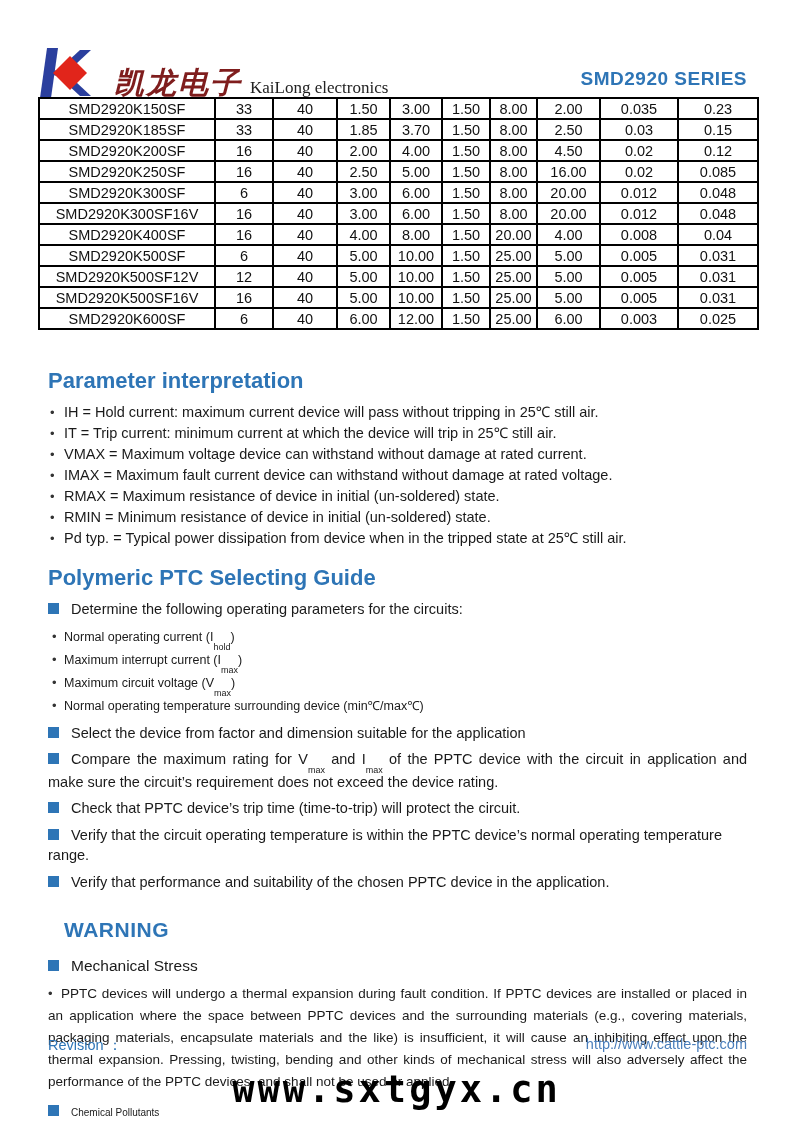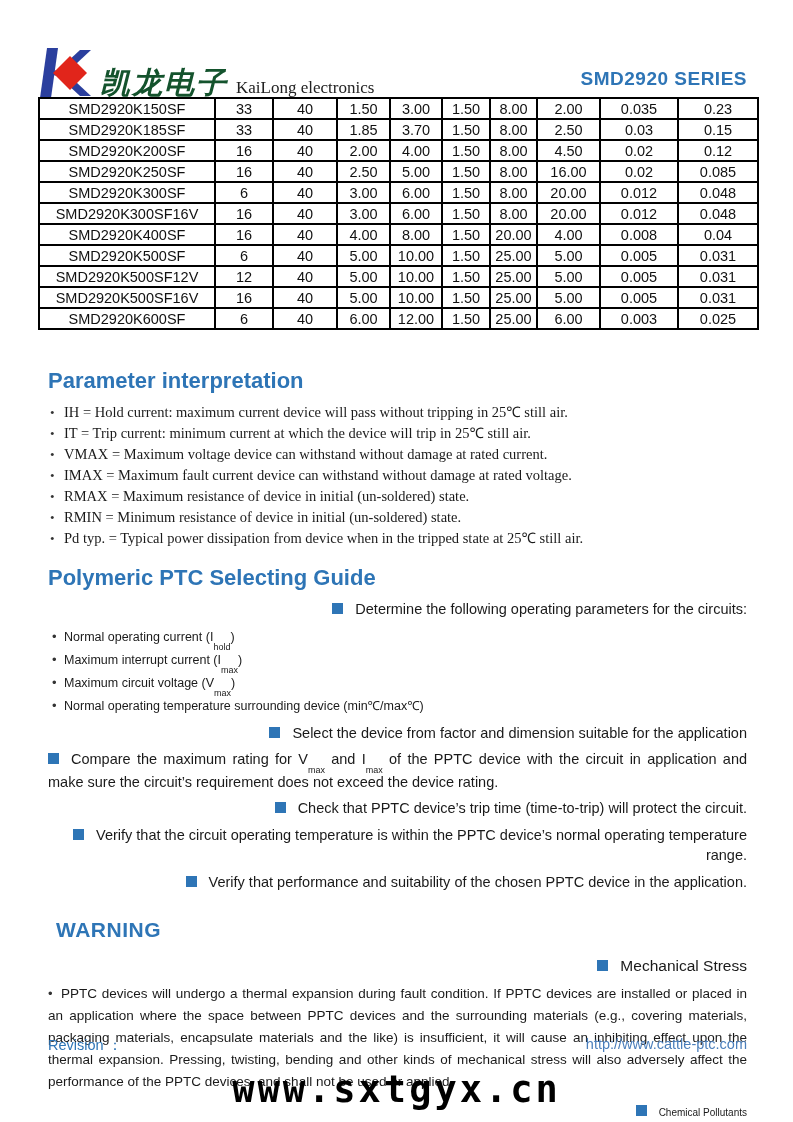--- a/index.html
+++ b/index.html
@@ -4,41 +4,41 @@
 <style>
   * { margin:0; padding:0; box-sizing:border-box; }
   html,body { background:#ffffff; }
   body { font-family:"Liberation Sans", sans-serif; color:#1a1a1a; }
   .page { position:relative; width:793px; height:1122px; margin:0 auto; background:#ffffff; overflow:hidden; }
 
   
   .header { position:absolute; top:48px; left:38px; right:36px; height:50px; }
   .logo-wrap { display:flex; align-items:flex-end; }
   .logo-mark { width:56px; height:50px; flex:0 0 auto; }
-  .brand-cn { font-size:30px; font-weight:bold; font-style:italic; color:#14532d; letter-spacing:2px; margin-left:6px; line-height:1; font-family:"DejaVu Serif", serif; }
+  .brand-cn { font-size:30px; font-weight:bold; font-style:italic; color:#7f1d1d; letter-spacing:2px; margin-left:20px; line-height:1; font-family:"DejaVu Serif", serif; }
   .brand-en { font-size:17px; color:#222; font-family:"Liberation Serif", serif; margin-left:8px; line-height:1.1; }
   .series { position:absolute; right:10px; bottom:8px; font-size:19px; font-weight:bold; color:#2E75B6; letter-spacing:0.5px; }
 
   
   .spec-table { position:absolute; top:97px; left:38px; width:719px; border-collapse:collapse; table-layout:fixed;padding-left:34px; }
   .spec-table td { border:2px solid #000; text-align:center; font-size:14.5px; height:21px; padding:0 2px; color:#111; white-space:nowrap; overflow:hidden; }
 
   
   .content { position:absolute; top:368px; left:48px; right:46px; }
   .sec-title { color:#2E75B6; font-weight:bold; font-size:22px; margin-bottom:8px; }
-  .dot-line { font-size:14.5px; line-height:21px; color:#1a1a1a; padding-left:2px;font-family:Liberation Serif, serif; }
+  .dot-line { font-size:14.5px; line-height:21px; color:#1a1a1a; padding-left:2px; }
   .dot { display:inline-block; width:14px; color:#333; font-size:13px; }
-  .sq-line { font-size:14.5px; line-height:20.5px; margin:6px 0; color:#1a1a1a;text-align:right; }
+  .sq-line { font-size:14.5px; line-height:20.5px; margin:6px 0; color:#1a1a1a; }
   .sq { display:inline-block; width:11px; height:11px; background:#2E75B6; margin-right:12px; }
   .small-line { font-size:12.5px; line-height:21px; color:#1a1a1a; padding-left:4px; }
   .small-line .dot { width:12px; }
   sub.sb { font-size:9px; vertical-align:baseline; position:relative; top:9px; }
   .just { text-align:justify; }
 
-  .warning-title { color:#2E75B6; font-weight:bold; font-size:21px; margin:26px 0 14px 8px; letter-spacing:0.5px; }
+  .warning-title { color:#2E75B6; font-weight:bold; font-size:21px; margin:26px 0 14px 16px; letter-spacing:0.5px; }
   .warn-par { font-size:13.5px; line-height:22px; text-align:justify; color:#1a1a1a; }
   .warn-par .dot { width:13px; }
 
   
   .footer { position:absolute; left:48px; right:46px; top:1036px; display:flex; justify-content:space-between; font-size:14.5px; color:#2E75B6; }
   .footer a { color:#4a7ebb; text-decoration:none; }
   .watermark { position:absolute; left:0; right:0; top:1068px; text-align:center; font-family:"DejaVu Sans Mono", monospace; font-weight:bold; font-size:37px; letter-spacing:3px; color:#000; }
 </style>
 </head>
 <body>

